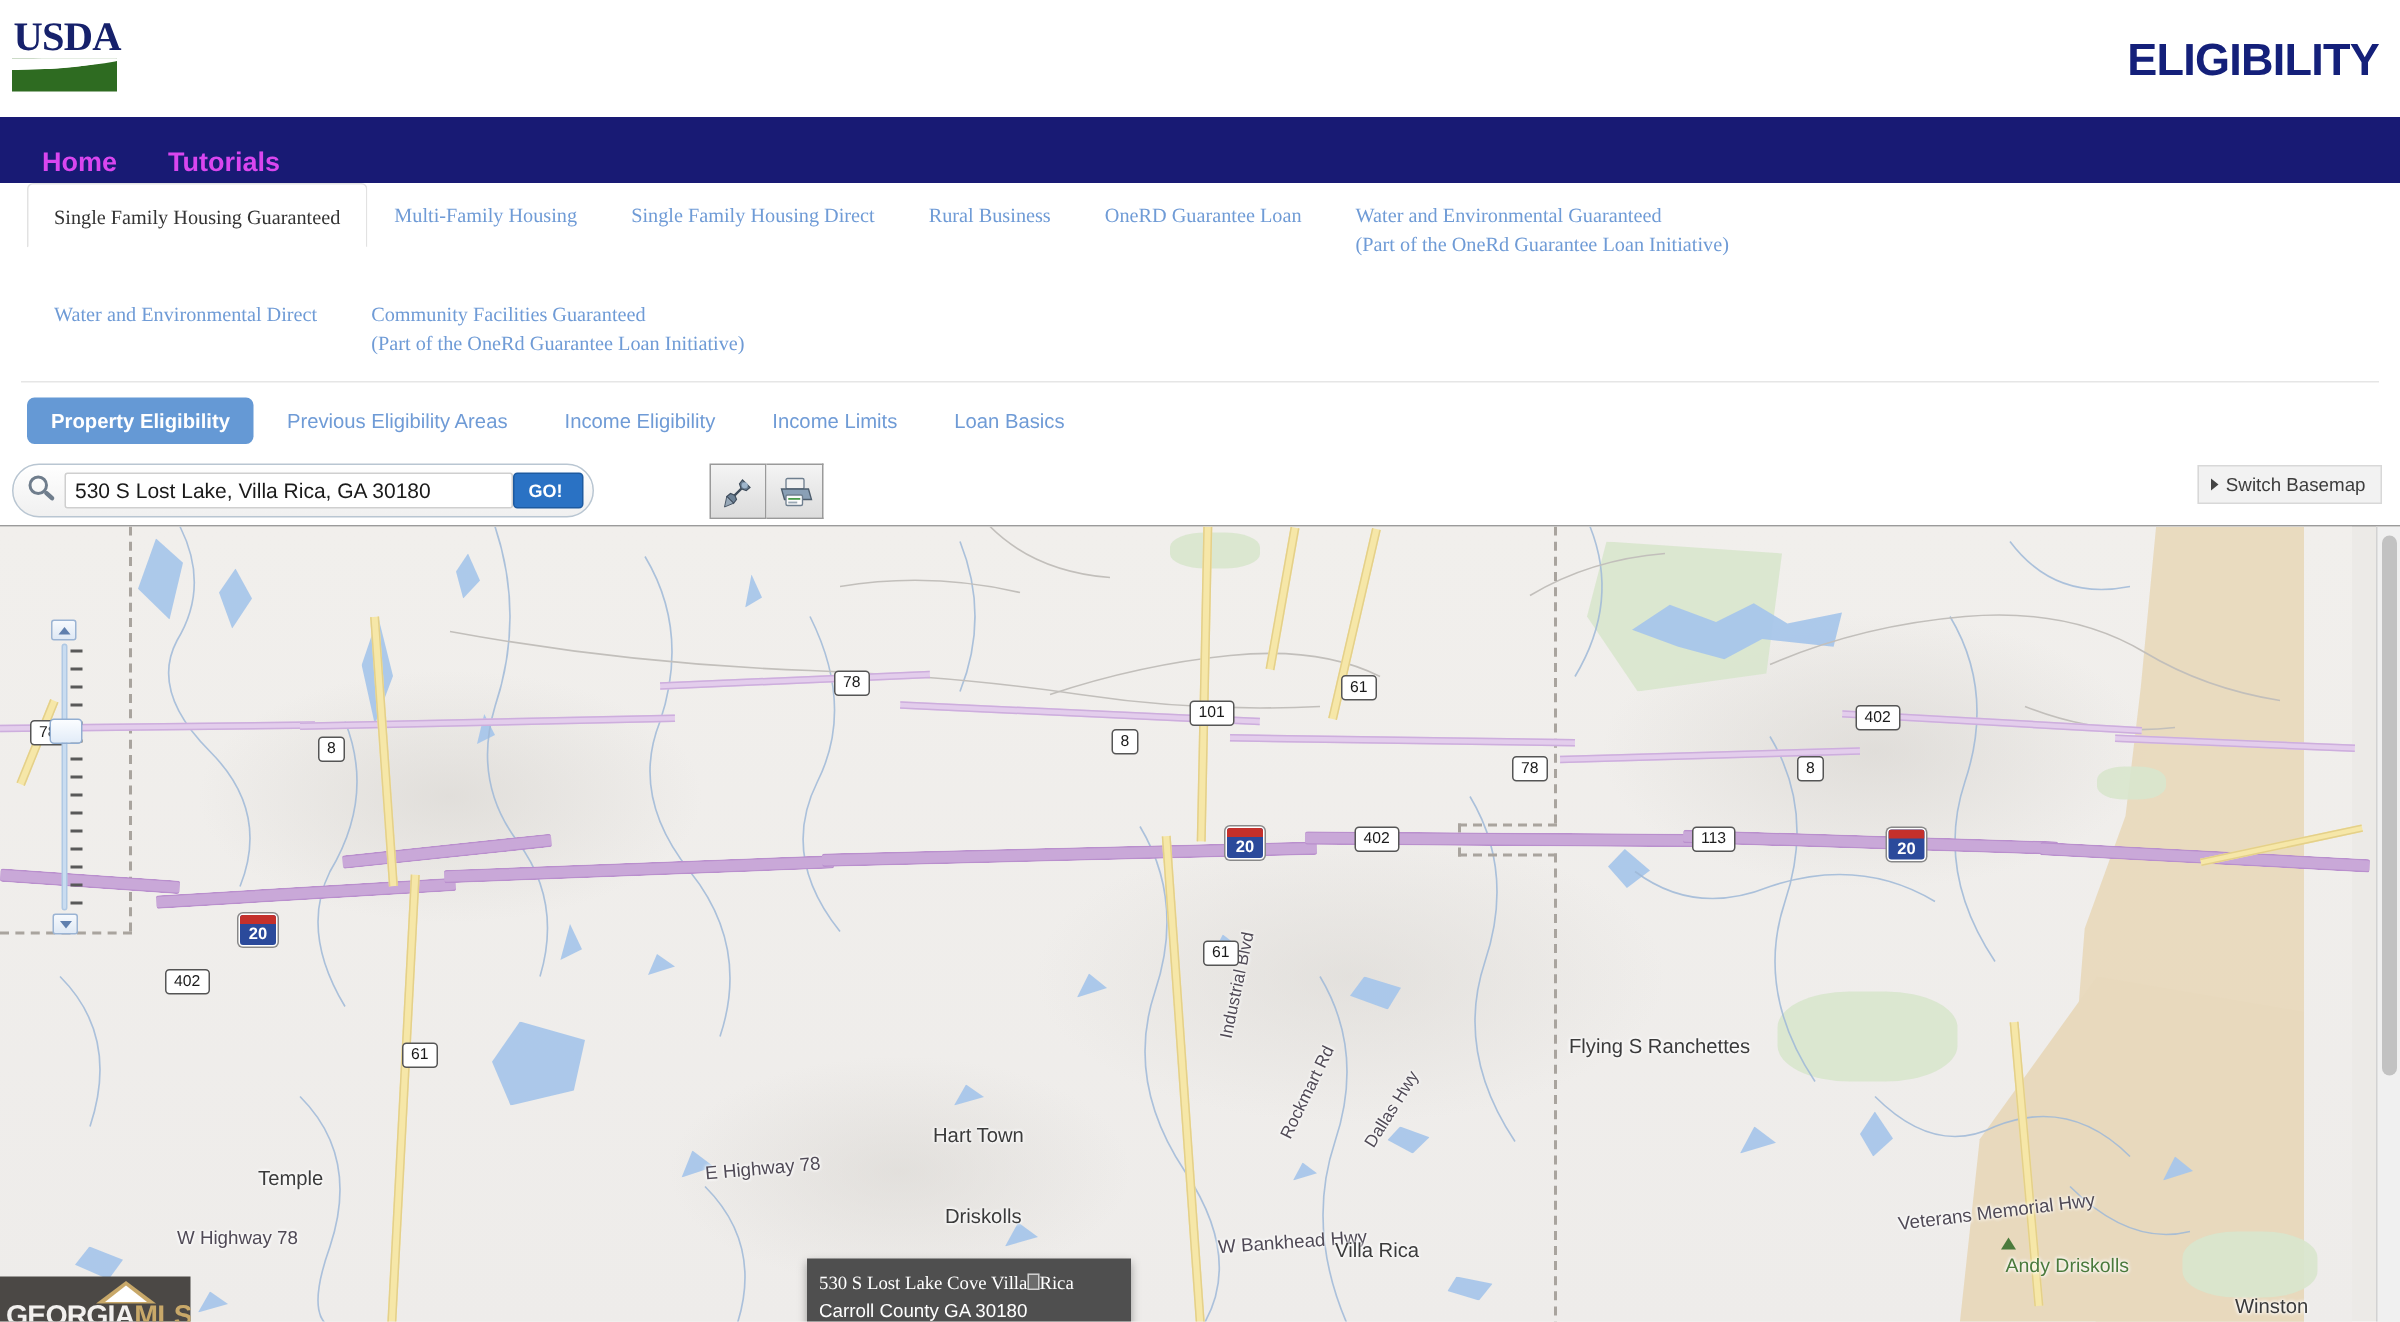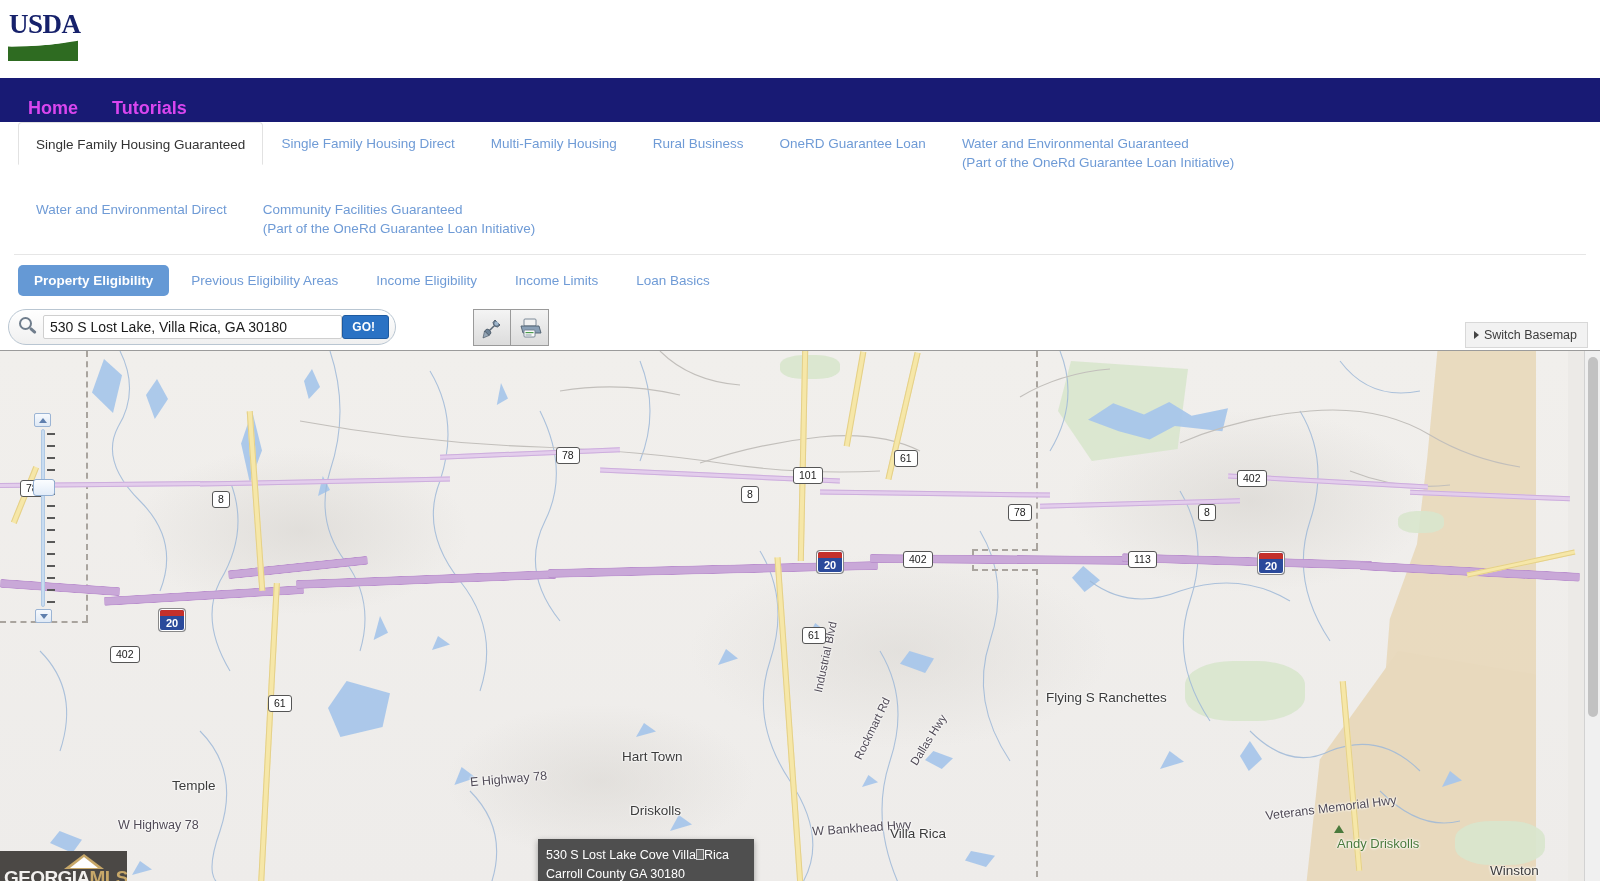--- a/index.html
+++ b/index.html
@@ -98,20 +98,21 @@
     font-weight: bold;
     text-decoration: none;
     margin-top: 17px;
   }
 
   
   .program-tabs {
     position: relative;
     padding: 0 0 0 0;
     background: #fff;
+    font-family: Liberation Serif, serif;
   }
   .tabrow {
     display: flex;
     align-items: flex-start;
     flex-wrap: nowrap;
     padding-left: 18px;
   }
   .tabrow.row1 { padding-top: 0px; }
   .tabrow.row2 { padding-top: 6px; }
   .ptab {
@@ -231,21 +232,21 @@
     background: linear-gradient(#f4f4f4, #dcdcdc);
     border: 1px solid #9a9a9a;
     display: flex;
     align-items: center;
     justify-content: center;
     cursor: pointer;
   }
   .tool-btn + .tool-btn { border-left: none; }
   .switch-basemap {
     position: absolute;
-    right: 12px; top: 16px;
+    right: 12px; top: 4px;
     background: #f2f2f2;
     border: 1px solid #d8d8d8;
     font-size: 12.5px;
     color: #3d3d3d;
     padding: 5px 10px 5px 8px;
     cursor: pointer;
   }
   .switch-basemap .caret {
     display: inline-block;
     width: 0; height: 0;
@@ -456,21 +457,21 @@
     box-shadow: 0 2px 6px rgba(0,0,0,0.35);
     z-index: 30;
   }
   .popup-head {
     background: #4f4f4f;
     color: #ffffff;
     font-size: 12.5px;
     padding: 7px 8px 8px 8px;
     line-height: 19px;
   }
-  .popup-head .l1 { white-space: nowrap; }
+  .popup-head .l1 { white-space: nowrap; font-family: Liberation Serif, serif; }
   .tofu {
     display: inline-block;
     width: 8px; height: 11px;
     border: 1px solid #cfcfcf;
     background: #6b6b6b;
     vertical-align: -1px;
     margin: 0 0px;
   }
 
   
@@ -527,32 +528,33 @@
   }
 </style>
 </head>
 <body>
 
 <div class="header">
   <div class="usda-logo">
     <div class="usda-word">USDA</div>
     <div class="swoosh"></div>
   </div>
+  <div class="eligibility-title">ELIGIBILITY</div>
 </div>
 
 <div class="navbar">
   <a href="#">Home</a>
   <a href="#">Tutorials</a>
 </div>
 
 <div class="program-tabs">
   <div class="tabrow row1">
     <div class="ptab active">Single Family Housing Guaranteed</div>
+    <div class="ptab">Multi-Family Housing</div>
     <div class="ptab">Single Family Housing Direct</div>
-    <div class="ptab">Multi-Family Housing</div>
     <div class="ptab">Rural Business</div>
     <div class="ptab">OneRD Guarantee Loan</div>
     <div class="ptab">Water and Environmental Guaranteed
 (Part of the OneRd Guarantee Loan Initiative)</div>
   </div>
   <div class="tabrow row2">
     <div class="ptab">Water and Environmental Direct</div>
     <div class="ptab">Community Facilities Guaranteed
 (Part of the OneRd Guarantee Loan Initiative)</div>
   </div>

